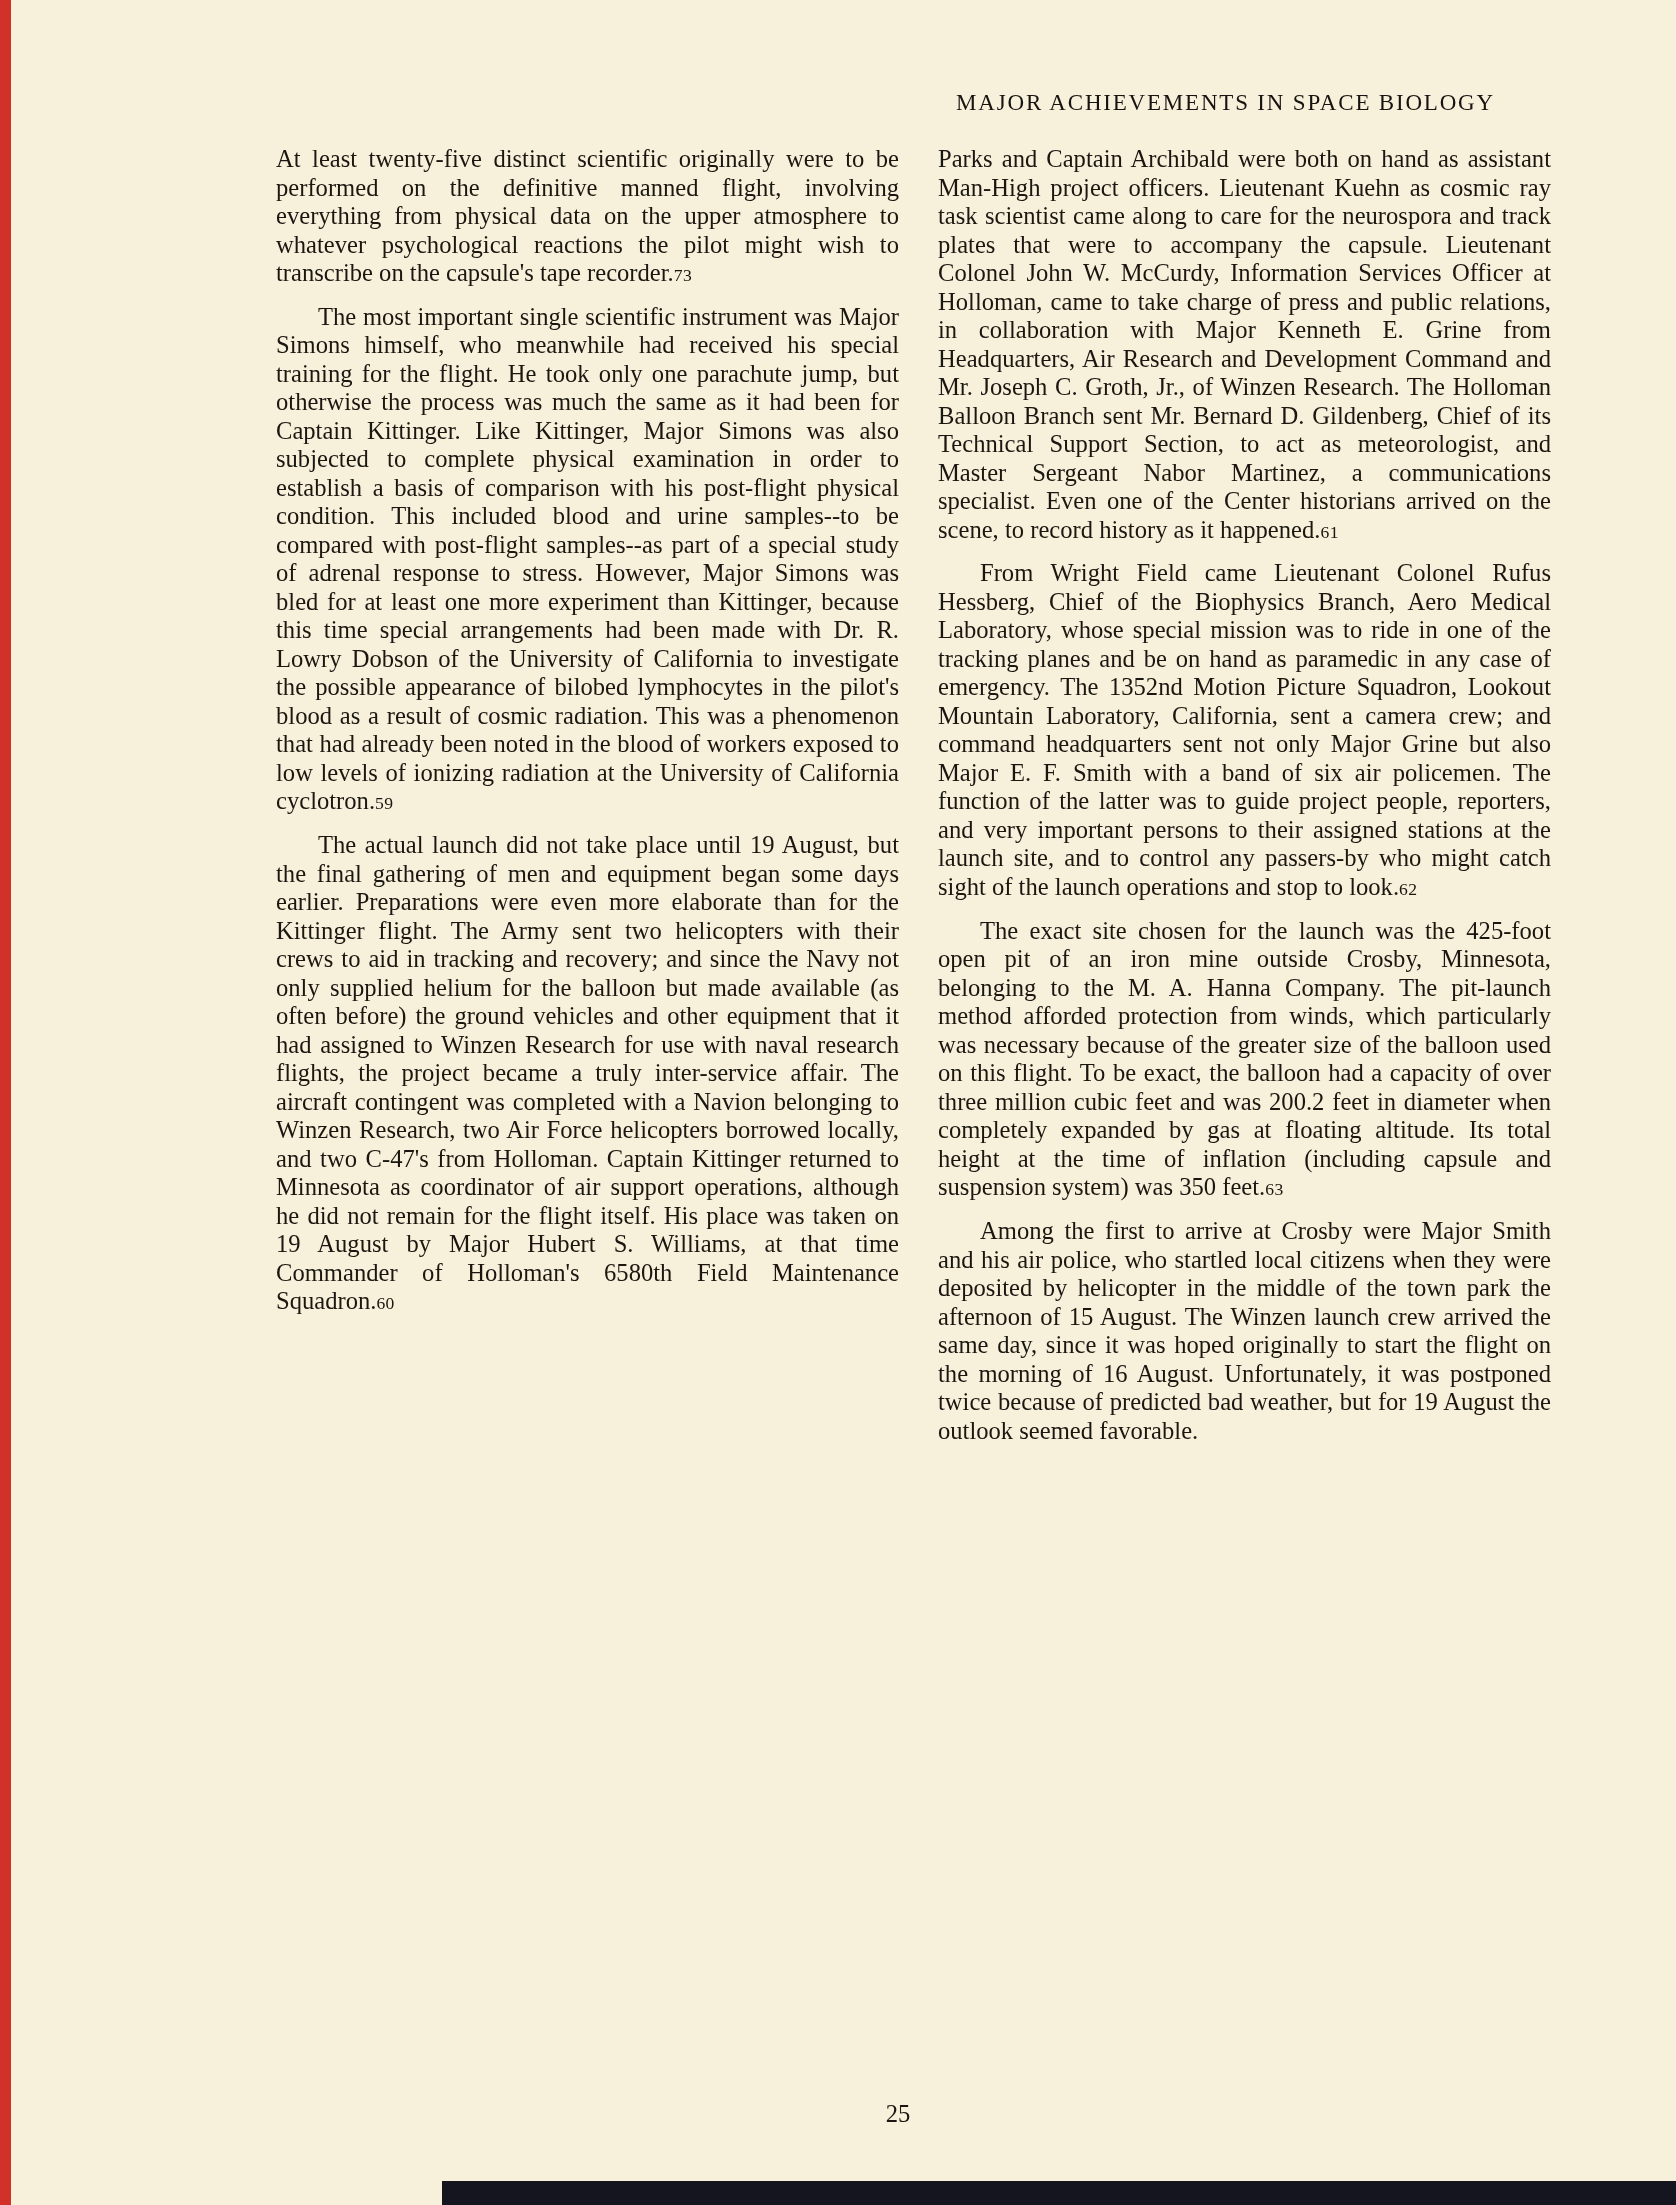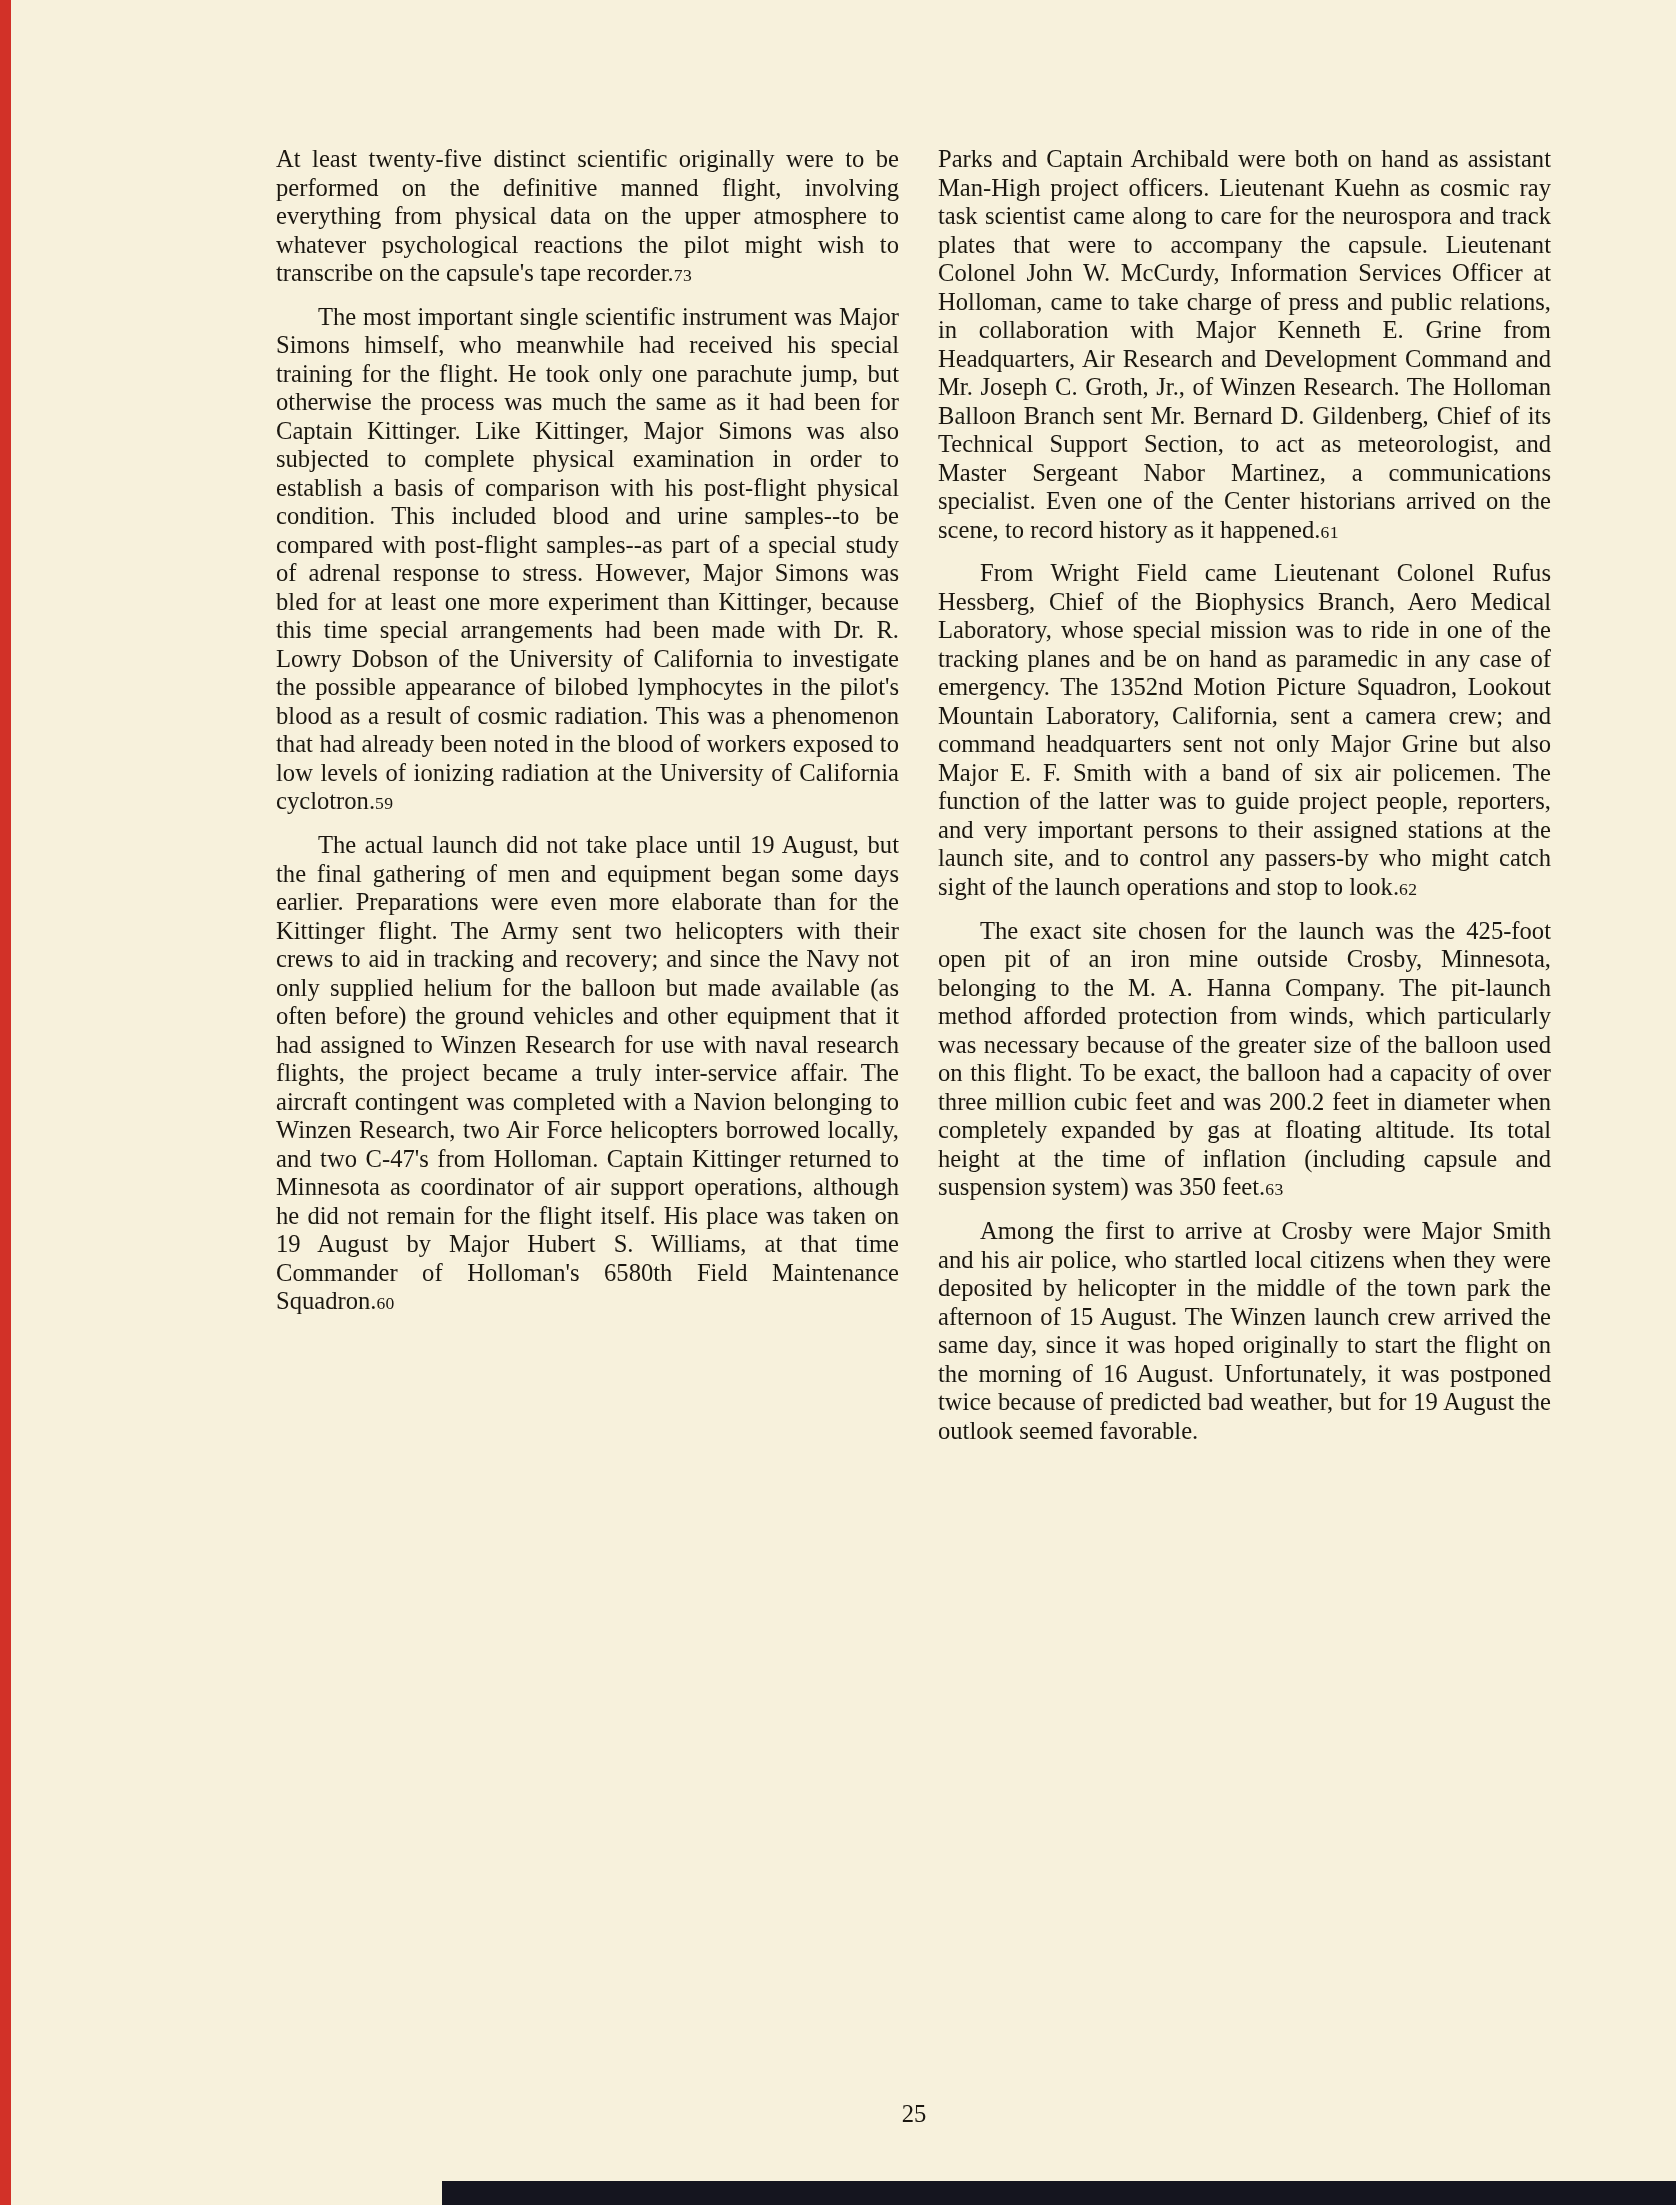--- a/index.html
+++ b/index.html
@@ -67,34 +67,35 @@
   .fn {
     font-size: 17.6px;
     letter-spacing: 0.4px;
   }
   b.emph {
     font-weight: 400;
   }
   .page-number {
     position: absolute;
     top: 2100px;
-    left: 276px;
+    left: 260px;
     width: 1276px;
     text-align: center;
     font-size: 24.6px;
     color: #1b1710;
   }
 </style>
 </head>
 <body>
 
 <div class="page">
 
   <div class="spine-stripe"></div>
 
+  <div class="running-header">MAJOR ACHIEVEMENTS IN SPACE BIOLOGY</div>
 
   <div class="col col-left">
     <p class="para"><span>At least twenty-five distinct scientific originally were to be performed on the definitive manned flight, involving everything from physical data on the upper atmosphere to whatever psychological reactions the pilot might wish to transcribe on the capsule's tape recorder.</span><span class="fn">73</span></p>
     <p class="para indent"><span>The most important single scientific instrument was Major Simons himself, who meanwhile had received his special training for the flight. He took only one parachute jump, but otherwise the process was much the same as it had been for Captain Kittinger. Like Kittinger, Major Simons was also subjected to complete physical examination in order to establish a basis of comparison with his post-flight physical condition. This included blood and urine samples--to be compared with post-flight samples--as part of a special study of adrenal response to stress. However, Major Simons was bled for at least one more experiment than Kittinger, because this time special arrangements had been made with Dr. R. Lowry Dobson of the University of California to investigate the possible appearance of bilobed lymphocytes in the pilot's blood as a result of cosmic radiation. This was a phenomenon that had already been noted in the blood of workers exposed to low levels of ionizing radiation at the University of California cyclotron.</span><span class="fn">59</span></p>
     <p class="para indent"><span>The actual launch did not take place until 19 August, but the final gathering of men and equipment began some days earlier. Preparations were even more elaborate than for the Kittinger flight. The Army sent two helicopters with their crews to aid in tracking and recovery; and since the Navy not only supplied helium for the balloon but made available (as often before) the ground vehicles and other equipment that it had assigned to Winzen Research for use with naval research flights, the project became a truly inter-service affair. The aircraft contingent was completed with a Navion belonging to Winzen Research, two Air Force helicopters borrowed locally, and two C-47's from Holloman. Captain Kittinger returned to Minnesota as coordinator of air support operations, although he did not remain for the flight itself. His place was taken on 19 August by Major Hubert S. Williams, at that time Commander of Holloman's 6580th Field Maintenance Squadron.</span><span class="fn">60</span></p>
   </div>
 
   <div class="col col-right">
     <p class="para"><span>Parks and Captain Archibald were both on hand as assistant Man-High project officers. Lieutenant Kuehn as cosmic ray task scientist came along to care for the </span><b class="emph">neurospora</b><span> and track plates that were to accompany the capsule. Lieutenant Colonel John W. McCurdy, Information Services Officer at Holloman, came to take charge of press and public relations, in collaboration with Major Kenneth E. Grine from Headquarters, Air Research and Development Command and Mr. Joseph C. Groth, Jr., of Winzen Research. The Holloman Balloon Branch sent Mr. Bernard D. Gildenberg, Chief of its Technical Support Section, to act as meteorologist, and Master Sergeant Nabor Martinez, a communications specialist. Even one of the Center historians arrived on the scene, to record history as it happened.</span><span class="fn">61</span></p>
     <p class="para indent"><span>From Wright Field came Lieutenant Colonel Rufus Hessberg, Chief of the Biophysics Branch, Aero Medical Laboratory, whose special mission was to ride in one of the tracking planes and be on hand as paramedic in any case of emergency. The 1352nd Motion Picture Squadron, Lookout Mountain Laboratory, California, sent a camera crew; and command headquarters sent not only Major Grine but also Major E. F. Smith with a band of six air policemen. The function of the latter was to guide project people, reporters, and very important persons to their assigned stations at the launch site, and to control any passers-by who might catch sight of the launch operations and stop to look.</span><span class="fn">62</span></p>

